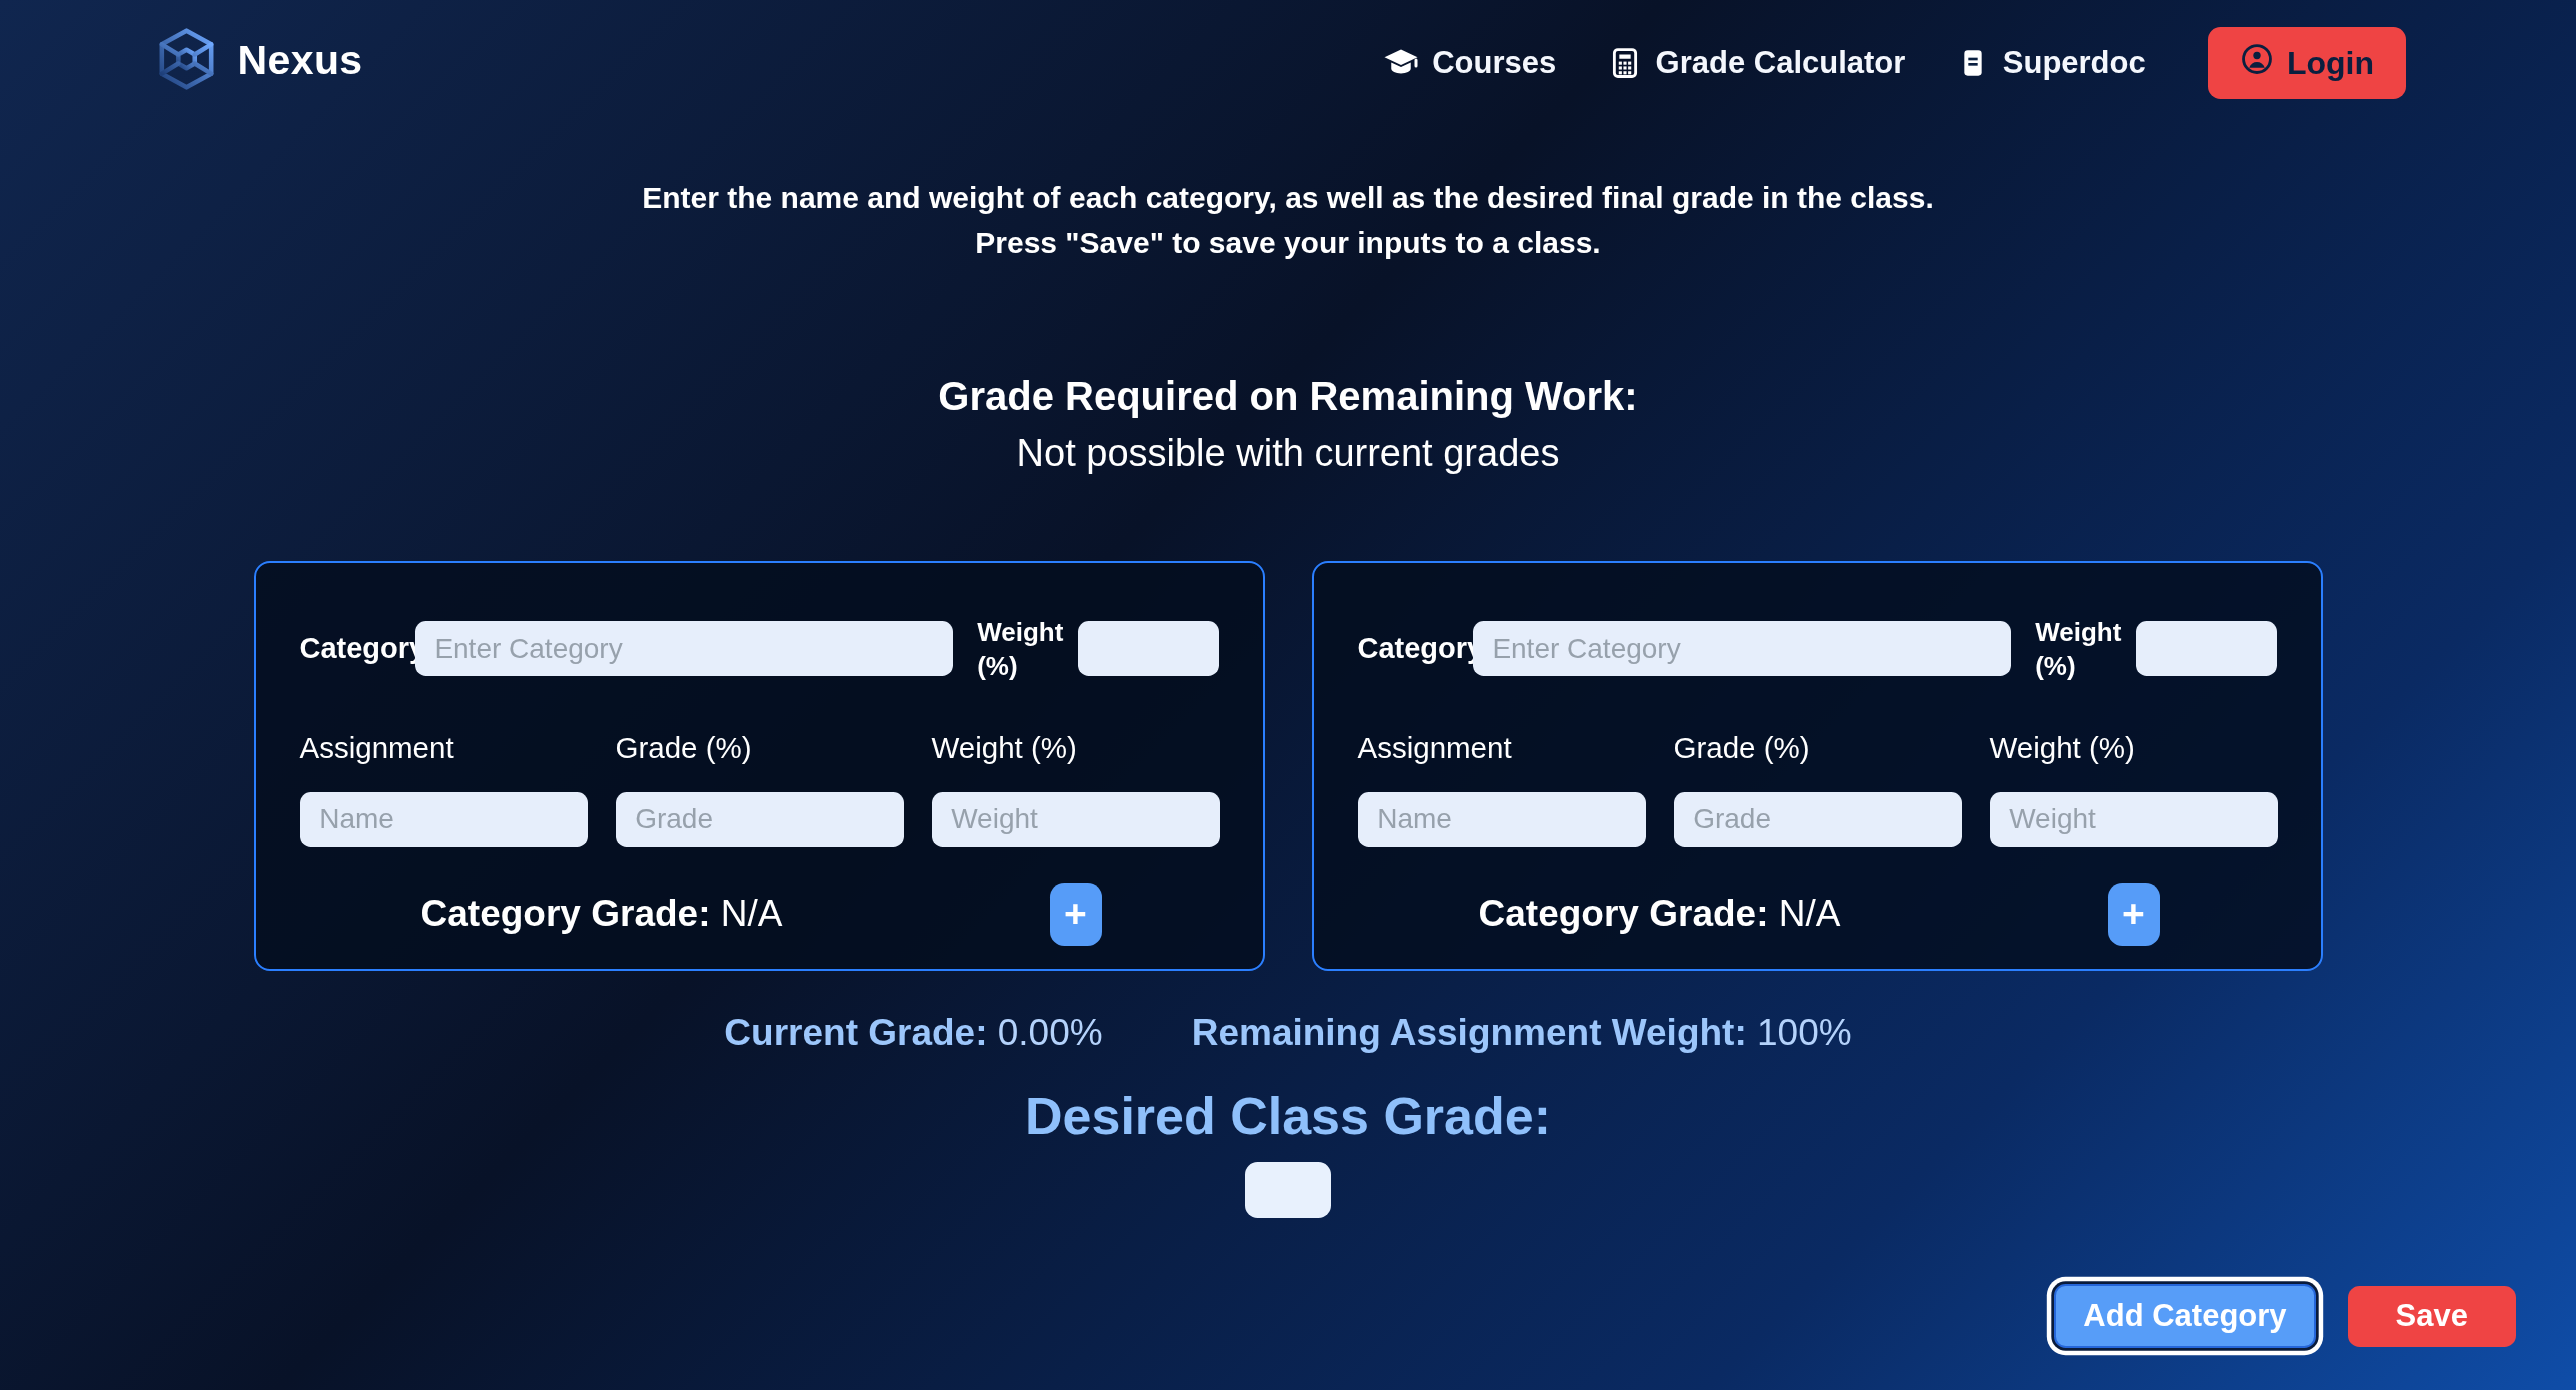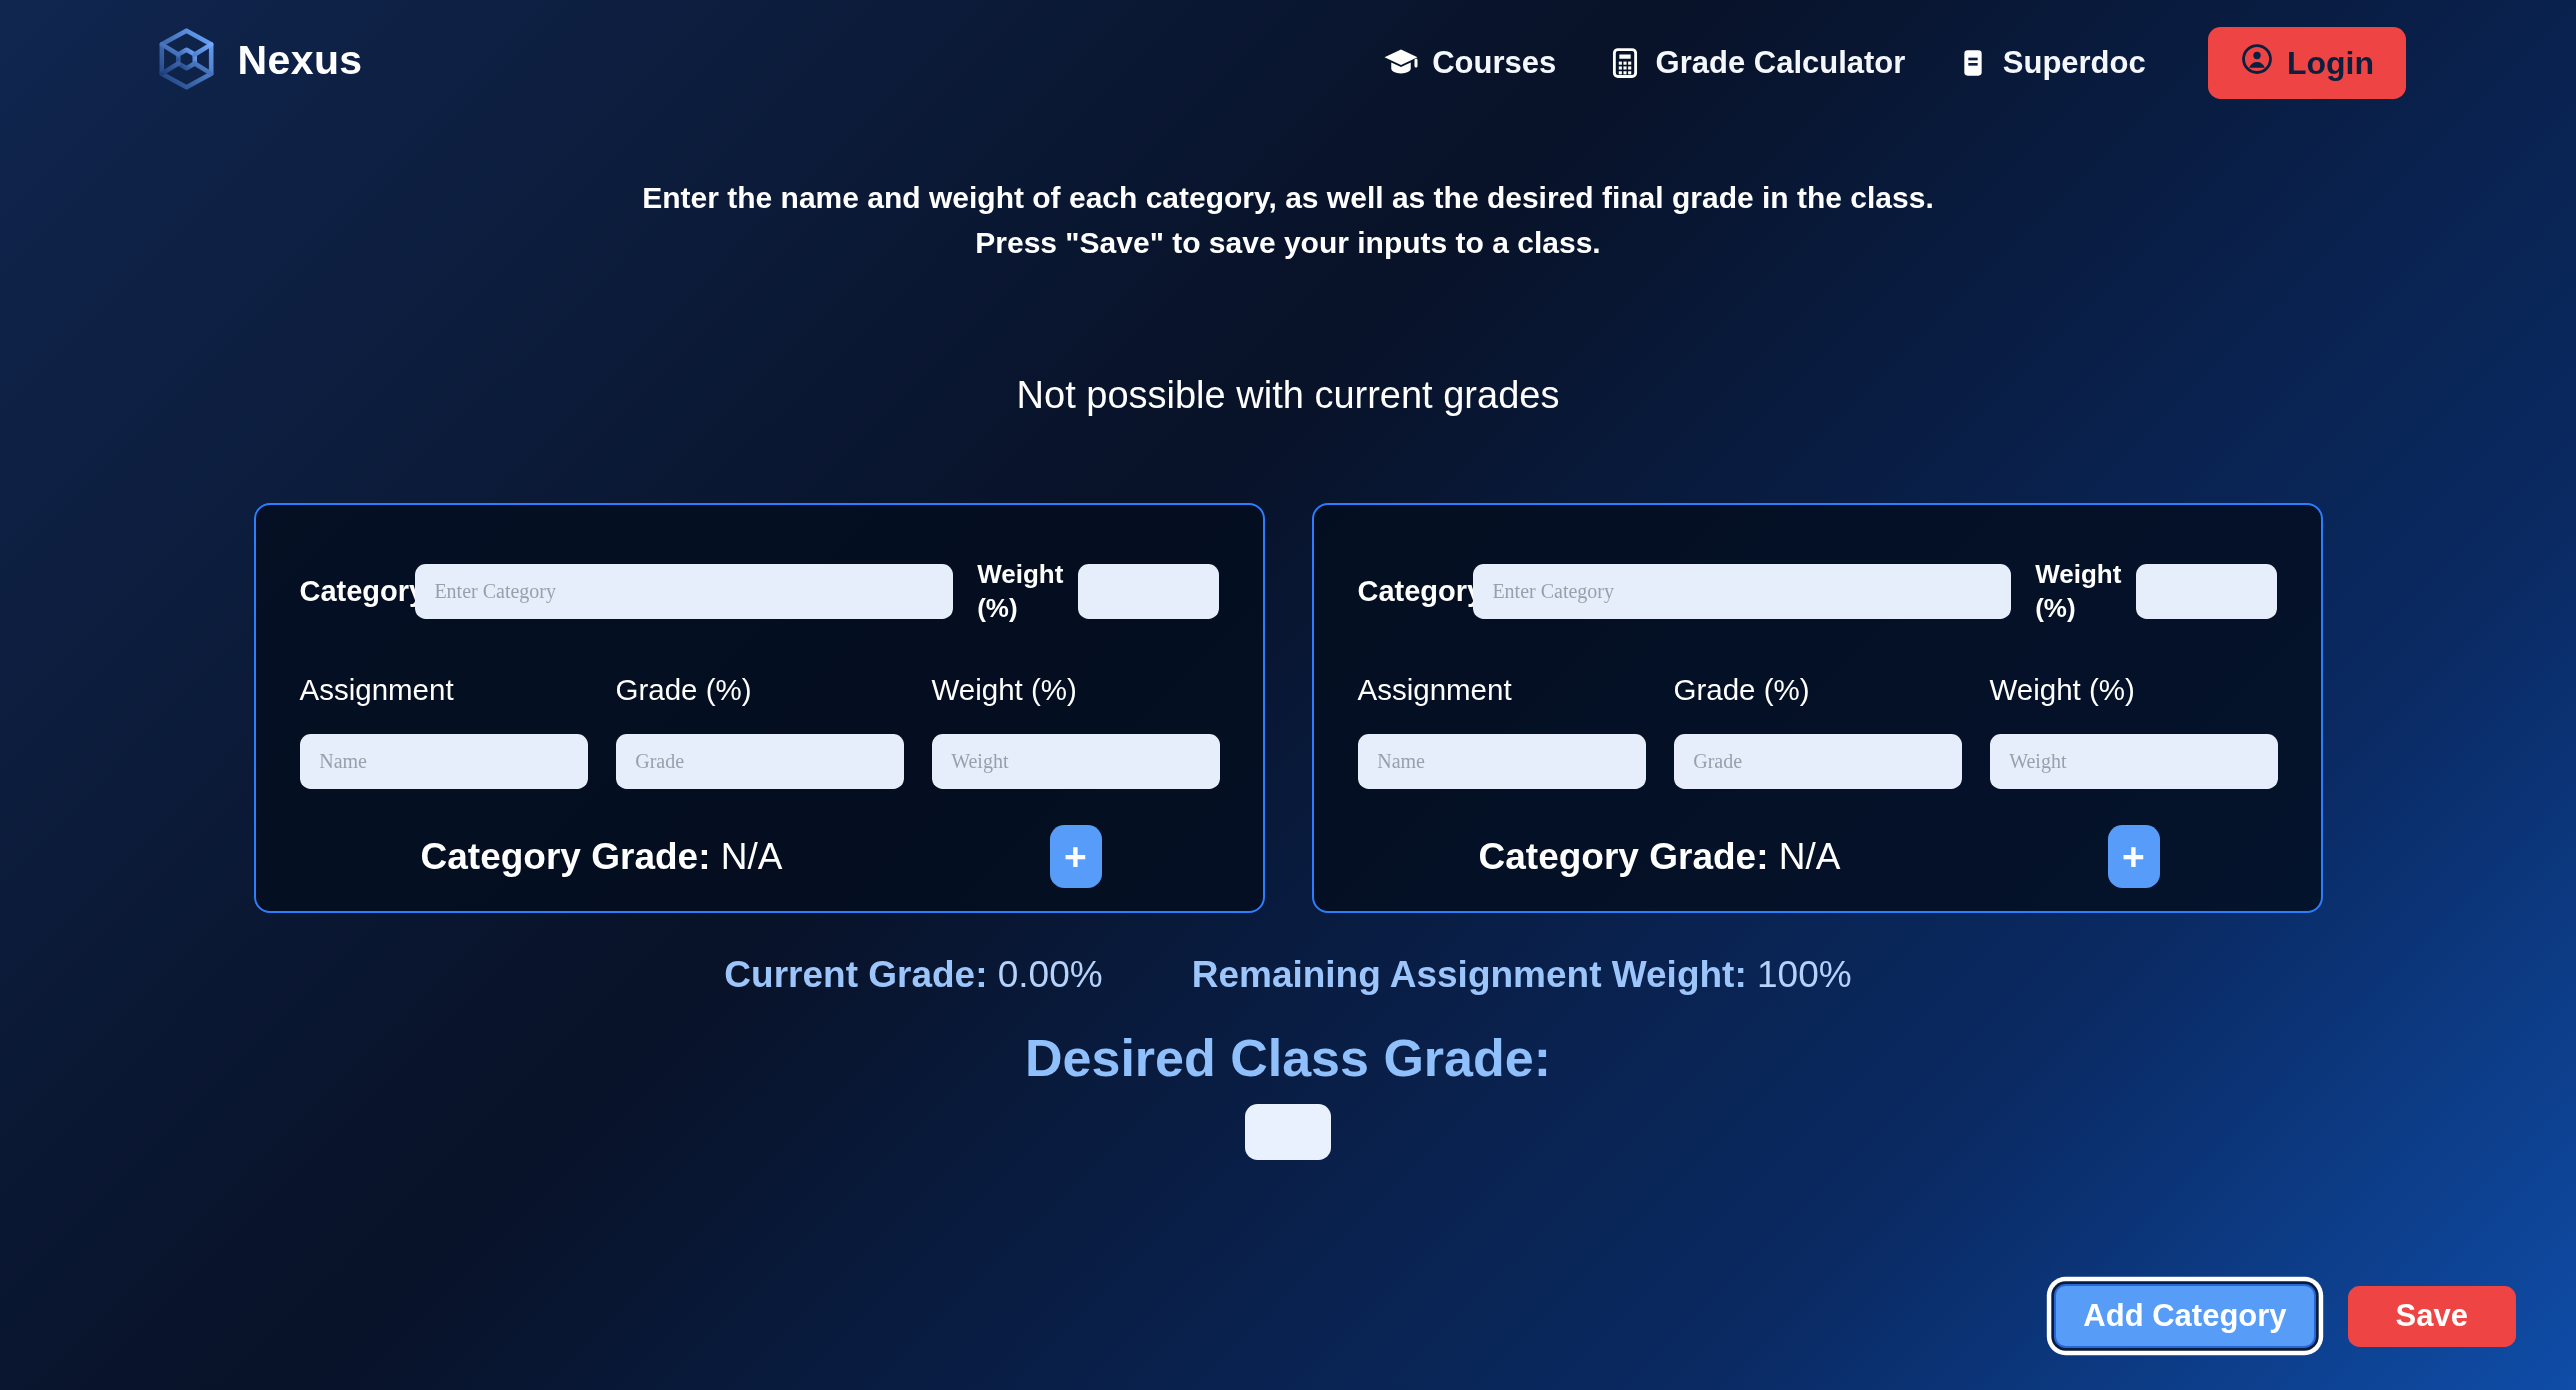--- a/index.html
+++ b/index.html
@@ -53,22 +53,22 @@
   .category-label { font-size:29px; font-weight:700; width:108px; flex:none; }
   .category-input { flex:1; margin-left:7.2px; }
   .weight-top-label {
     width:86px; flex:none; margin-left:24px;
     font-size:26px; font-weight:700; line-height:34px;
   }
   .weight-top-input { width:141px; flex:none; margin-left:14.3px; }
 
   input {
     background:#e6eefb; border:none; border-radius:10.7px;
-    height:55px; font-size:20px; color:#1f2937;
-    padding:0 19.7px; outline:none; font-family:Liberation Serif, serif;
+    height:55px; font-size:28px; color:#1f2937;
+    padding:0 19.7px; outline:none; font-family:Liberation Sans, sans-serif;
   }
   input::placeholder { color:#97a1ac; }
 
   .grid3 { display:grid; grid-template-columns:288px 288px 288px; column-gap:28px; }
   .col-headers { margin-top:48px; font-size:29.5px; font-weight:500; }
   .assignment-inputs { margin-top:27px; }
   .assignment-inputs input { width:288px; }
 
   .card-bottom { display:grid; grid-template-columns:288px 288px 288px; column-gap:28px; margin-top:36px; align-items:center; }
   .cat-grade { grid-column:1 / span 2; text-align:center; font-size:37px; }
@@ -192,20 +192,21 @@
     </button>
   </div>
 </div>
 
 <div class="instructions">
   <div>Enter the name and weight of each category, as well as the desired final grade in the class.</div>
   <div>Press "Save" to save your inputs to a class.</div>
 </div>
 
 <div class="required-block">
+  <div class="required-heading">Grade Required on Remaining Work:</div>
   <div class="required-value">Not possible with current grades</div>
 </div>
 
 <div class="cards">
 
   <div class="card">
     <div class="card-top">
       <span class="category-label">Category</span>
       <input class="category-input" placeholder="Enter Category" style="">
       <span class="weight-top-label">Weight (%)</span>

